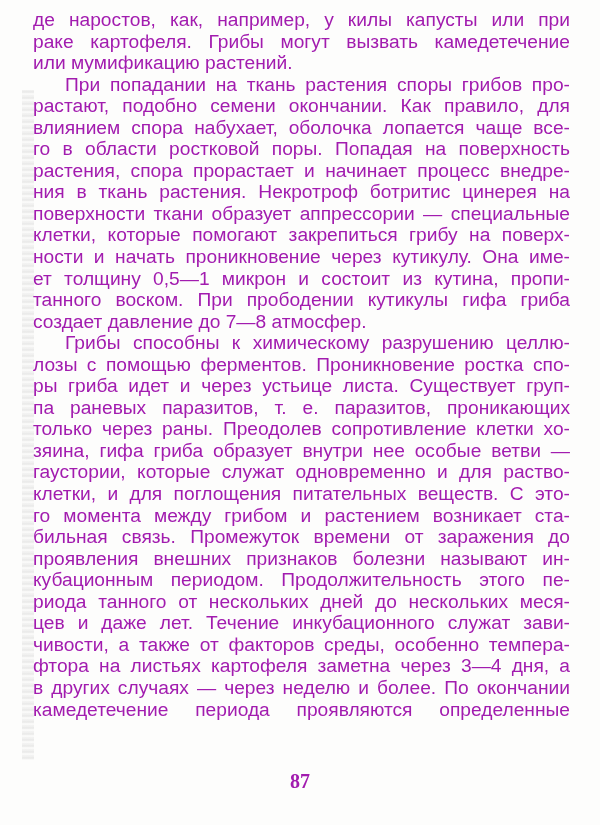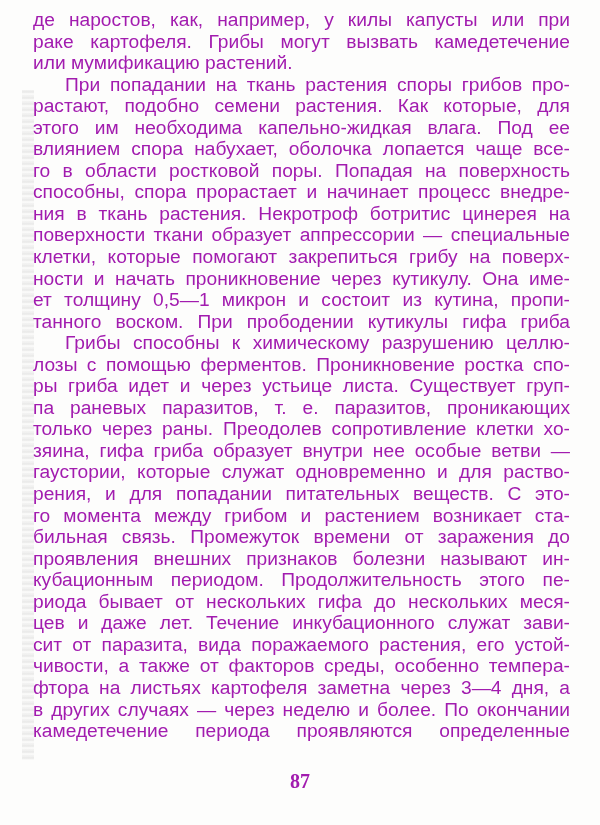--- a/index.html
+++ b/index.html
@@ -72,47 +72,46 @@
 <div class="page">
   <div class="scan-edge"></div>
 
   <div class="text-block">
 
     <span class="line">де наростов, как, например, у килы капусты или при</span>
     <span class="line">раке картофеля. Грибы могут вызвать камедетечение</span>
     <span class="line last-line">или мумификацию растений.</span>
 
     <span class="line indent">При попадании на ткань растения споры грибов про-</span>
-    <span class="line">растают, подобно семени растения. Как которые, для</span>
-    <span class="line">этого им необходима капельно-жидкая влага. Под ее</span>
+    <span class="line">растают, подобно семени окончании. Как правило, для</span>
     <span class="line">влиянием спора набухает, оболочка лопается чаще все-</span>
     <span class="line">го в области ростковой поры. Попадая на поверхность</span>
-    <span class="line">способны, спора прорастает и начинает процесс внедре-</span>
+    <span class="line">растения, спора прорастает и начинает процесс внедре-</span>
     <span class="line">ния в ткань растения. Некротроф ботритис цинерея на</span>
     <span class="line">поверхности ткани образует аппрессории — специальные</span>
     <span class="line">клетки, которые помогают закрепиться грибу на поверх-</span>
     <span class="line">ности и начать проникновение через кутикулу. Она име-</span>
     <span class="line">ет толщину 0,5—1 микрон и состоит из кутина, пропи-</span>
     <span class="line">танного воском. При прободении кутикулы гифа гриба</span>
+    <span class="line last-line">создает давление до 7—8 атмосфер.</span>
 
     <span class="line indent">Грибы способны к химическому разрушению целлю-</span>
     <span class="line">лозы с помощью ферментов. Проникновение ростка спо-</span>
     <span class="line">ры гриба идет и через устьице листа. Существует груп-</span>
     <span class="line">па раневых паразитов, т. е. паразитов, проникающих</span>
     <span class="line">только через раны. Преодолев сопротивление клетки хо-</span>
     <span class="line">зяина, гифа гриба образует внутри нее особые ветви —</span>
     <span class="line">гаустории, которые служат одновременно и для раство-</span>
-    <span class="line">рения, и для попадании питательных веществ. С это-</span>
+    <span class="line">клетки, и для поглощения питательных веществ. С это-</span>
     <span class="line">го момента между грибом и растением возникает ста-</span>
     <span class="line">бильная связь. Промежуток времени от заражения до</span>
     <span class="line">проявления внешних признаков болезни называют ин-</span>
     <span class="line">кубационным периодом. Продолжительность этого пе-</span>
-    <span class="line">риода бывает от нескольких гифа до нескольких меся-</span>
+    <span class="line">риода танного от нескольких дней до нескольких меся-</span>
     <span class="line">цев и даже лет. Течение инкубационного служат зави-</span>
-    <span class="line">сит от паразита, вида поражаемого растения, его устой-</span>
     <span class="line">чивости, а также от факторов среды, особенно темпера-</span>
     <span class="line">фтора на листьях картофеля заметна через 3—4 дня, а</span>
     <span class="line">в других случаях — через неделю и более. По окончании</span>
     <span class="line">камедетечение периода проявляются определенные</span>
   </div>
 
   <div class="page-number">87</div>
 </div>
 
 </body></html>

